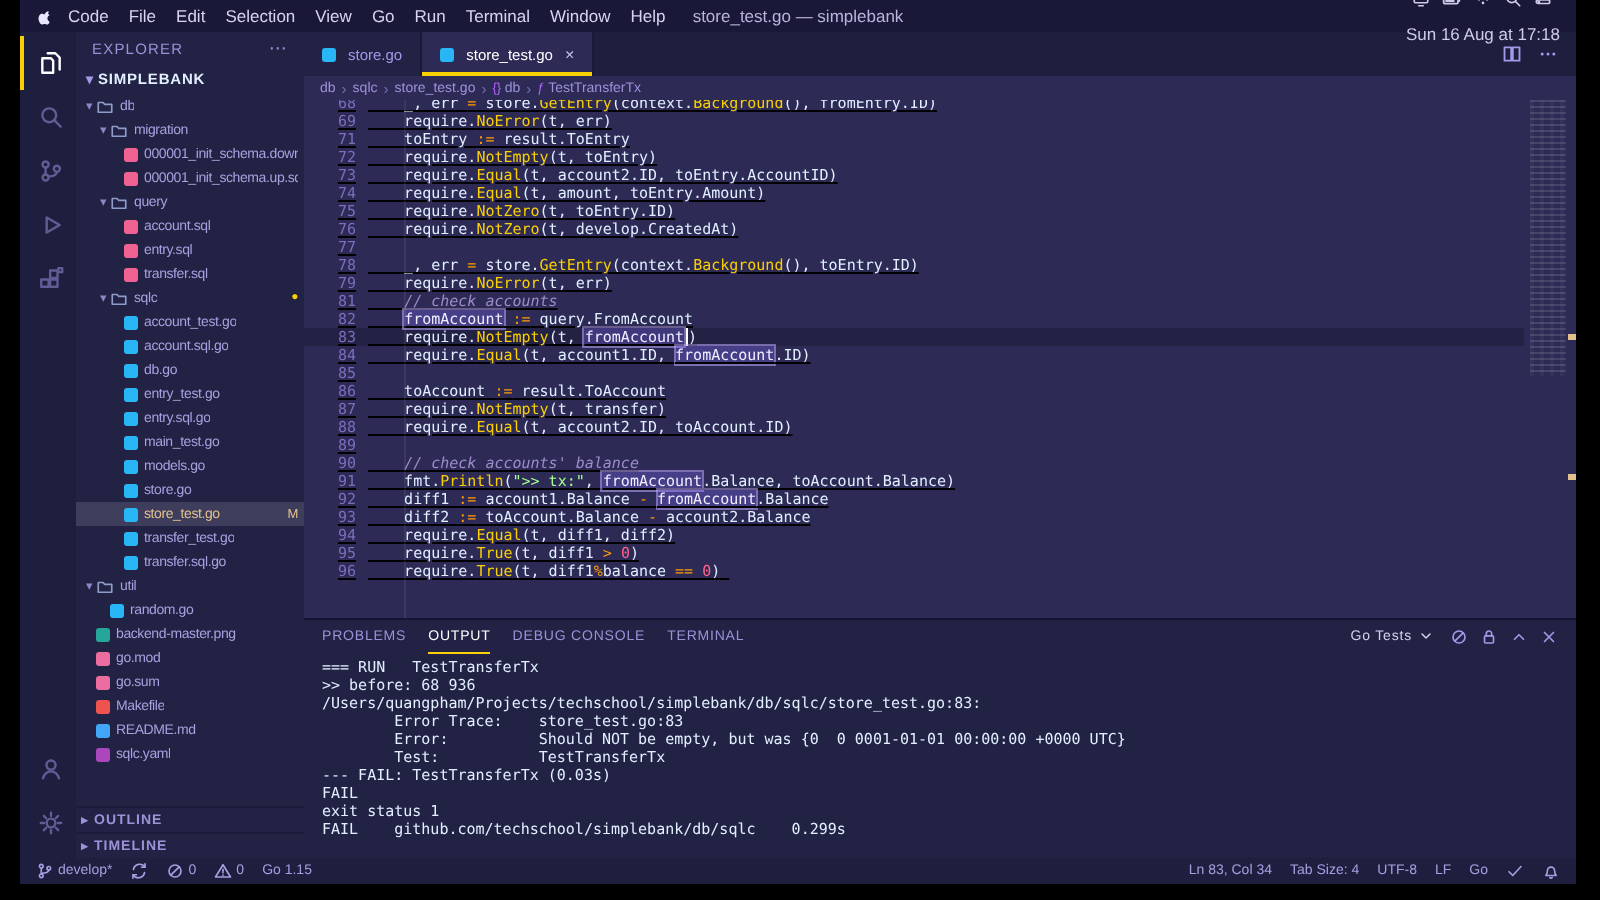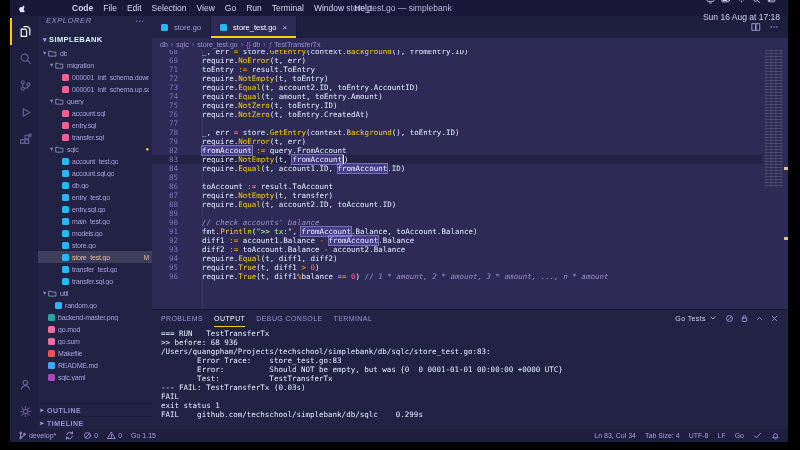--- a/index.html
+++ b/index.html
@@ -6,40 +6,40 @@
   body{width:800px;height:450px;background:#000;overflow:hidden;position:relative;
        font-family:"Liberation Sans",sans-serif;-webkit-font-smoothing:antialiased;}
   .screen{position:absolute;left:10px;top:0;width:778px;height:442px;background:#2d2b55;overflow:hidden;}
 
   
   .menubar{position:absolute;top:0;left:0;right:0;height:16px;background:#191838;display:flex;
            align-items:center;color:#d8d4f0;font-size:8.5px;padding:0 8px;z-index:9;}
   .menubar .apple{display:flex;align-items:center;margin-right:2px;color:#e8e6ff;}
   .menus{display:flex;align-items:center;}
   .menus .mi{padding:0 5px;white-space:nowrap;}
-  .menus .mi.app{font-weight:bold;margin-left:38px;}
+  .menus .mi.app{font-weight:normal;}
   .mb-title{position:absolute;left:50%;transform:translateX(-50%);color:#b9b4dd;white-space:nowrap;text-align:right;}
   .mb-right{margin-left:auto;display:flex;align-items:center;gap:7px;color:#cfcbe8;flex-direction:column;}
   .mb-icons{display:flex;align-items:center;gap:6px;}
   .mb-icons span{display:flex;align-items:center;}
 
   
   .activitybar{position:absolute;left:0;top:16px;width:28px;bottom:13px;background:#1e1e3f;
                display:flex;flex-direction:column;align-items:stretch;padding-top:2px;}
   .ab-group{display:flex;flex-direction:column;}
   .ab-group.bottom{margin-top:auto;padding-bottom:4px;}
   .ab-icon{height:27px;display:flex;align-items:center;justify-content:center;color:#a599e9;
            opacity:.5;border-left:2px solid transparent;cursor:pointer;}
   .ab-icon.active{opacity:1;color:#fff;border-left:2px solid #fad000;}
 
   
   .sidebar{position:absolute;left:28px;top:16px;width:114px;bottom:13px;background:#222244;
            color:#a599e9;overflow:hidden;}
-  .sb-title{height:16px;display:flex;align-items:flex-start;padding:0 8px;font-size:7.5px;
-            letter-spacing:.6px;color:#9c92d8;font-style:italic;}
+  .sb-title{height:16px;display:flex;align-items:center;padding:0 8px;font-size:7.5px;
+            letter-spacing:.6px;color:#9c92d8;}
   .sb-title .dots{margin-left:auto;font-size:9px;cursor:pointer;}
   .sb-section{height:15px;display:flex;align-items:center;font-weight:bold;color:#e1efff;
               padding:0 3px;font-size:7.5px;letter-spacing:.4px;}
   .sb-section .arrow{width:8px;font-size:7px;text-align:center;color:#a599e9;}
   .tree{position:absolute;top:31px;left:0;right:0;}
   .tr{height:12px;display:flex;align-items:center;white-space:nowrap;overflow:hidden;
       font-size:7px;letter-spacing:-.2px;color:#a8a0df;cursor:pointer;padding-right:3px;}
   .tr.selected{background:rgba(255,255,255,.13);color:#fff;}
   .tr .arrow{width:7px;flex:none;font-size:6.5px;text-align:center;color:#8d84c9;}
   .tr .noarrow{width:7px;flex:none;}
@@ -67,21 +67,21 @@
   .tab .x{margin-left:3px;font-size:8px;color:#c7c1ee;}
   .tab-actions{margin-left:auto;display:flex;align-items:center;gap:8px;padding:0 9px;color:#a599e9;}
   .tab-actions span{display:flex;align-items:center;cursor:pointer;}
   .breadcrumb{height:12px;display:flex;align-items:center;font-size:7px;color:#9c92d8;
               padding:0 8px;gap:3px;white-space:nowrap;}
   .bc-sep{opacity:.65;font-size:7.5px;}
   .bc-ic{color:#b362ff;font-size:6.5px;}
   .bc-item{cursor:pointer;}
   .code{position:absolute;top:34px;left:0;right:26px;bottom:0;overflow:hidden;
         font-family:"DejaVu Sans Mono",monospace;font-size:7.5px;line-height:9px;}
-  .code-inner{margin-top:-3px;}
+  .code-inner{margin-top:-3px;text-decoration:underline;}
   .line{display:flex;height:9px;white-space:pre;}
   .line.current{background:rgba(0,0,0,.2);}
   .ln{width:26px;flex:none;text-align:right;color:#7a6fbd;padding-right:6px;}
   .w{color:#e1efff;} .fn{color:#fad000;} .op{color:#ff9d00;} .cm{color:#9d8bca;font-style:italic;}
   .st{color:#a5ff90;} .nm{color:#ff628c;}
   .hl{color:#eef;background:rgba(130,110,255,.3);box-shadow:0 0 0 1px rgba(190,170,255,.55);}
   .cur{border-left:1px solid #fff;margin-left:1px;align-self:stretch;}
   .guide{position:absolute;left:50px;top:0;bottom:0;width:1px;background:rgba(255,255,255,.07);}
   .minimap{position:absolute;top:34px;right:5px;width:18px;height:138px;opacity:.75;cursor:pointer;
     background:
@@ -460,39 +460,40 @@
     <div class="code">
       <div class="guide"></div>
       <div class="code-inner">
           <div class="line"><span class="ln">68</span><span class="w">    _, err </span><span class="op">=</span><span class="w"> store.</span><span class="fn">GetEntry</span><span class="w">(context.</span><span class="fn">Background</span><span class="w">(), fromEntry.ID)</span></div>
           <div class="line"><span class="ln">69</span><span class="w">    require.</span><span class="fn">NoError</span><span class="w">(t, err)</span></div>
           <div class="line"><span class="ln">71</span><span class="w">    toEntry </span><span class="op">:=</span><span class="w"> result.ToEntry</span></div>
           <div class="line"><span class="ln">72</span><span class="w">    require.</span><span class="fn">NotEmpty</span><span class="w">(t, toEntry)</span></div>
           <div class="line"><span class="ln">73</span><span class="w">    require.</span><span class="fn">Equal</span><span class="w">(t, account2.ID, toEntry.AccountID)</span></div>
           <div class="line"><span class="ln">74</span><span class="w">    require.</span><span class="fn">Equal</span><span class="w">(t, amount, toEntry.Amount)</span></div>
           <div class="line"><span class="ln">75</span><span class="w">    require.</span><span class="fn">NotZero</span><span class="w">(t, toEntry.ID)</span></div>
-          <div class="line"><span class="ln">76</span><span class="w">    require.</span><span class="fn">NotZero</span><span class="w">(t, toEntry.CreatedAt)</span></div>
+          <div class="line"><span class="ln">76</span><span class="w">    require.</span><span class="fn">NotZero</span><span class="w">(t, develop.CreatedAt)</span></div>
           <div class="line"><span class="ln">77</span></div>
           <div class="line"><span class="ln">78</span><span class="w">    _, err </span><span class="op">=</span><span class="w"> store.</span><span class="fn">GetEntry</span><span class="w">(context.</span><span class="fn">Background</span><span class="w">(), toEntry.ID)</span></div>
           <div class="line"><span class="ln">79</span><span class="w">    require.</span><span class="fn">NoError</span><span class="w">(t, err)</span></div>
+          <div class="line"><span class="ln">81</span><span class="w">    </span><span class="cm">// check accounts</span></div>
           <div class="line"><span class="ln">82</span><span class="w">    </span><span class="hl">fromAccount</span><span class="w"> </span><span class="op">:=</span><span class="w"> query.FromAccount</span></div>
           <div class="line current"><span class="ln">83</span><span class="w">    require.</span><span class="fn">NotEmpty</span><span class="w">(t, </span><span class="hl">fromAccount</span><span class="cur"></span><span class="w">)</span></div>
           <div class="line"><span class="ln">84</span><span class="w">    require.</span><span class="fn">Equal</span><span class="w">(t, account1.ID, </span><span class="hl">fromAccount</span><span class="w">.ID)</span></div>
           <div class="line"><span class="ln">85</span></div>
           <div class="line"><span class="ln">86</span><span class="w">    toAccount </span><span class="op">:=</span><span class="w"> result.ToAccount</span></div>
           <div class="line"><span class="ln">87</span><span class="w">    require.</span><span class="fn">NotEmpty</span><span class="w">(t, transfer)</span></div>
           <div class="line"><span class="ln">88</span><span class="w">    require.</span><span class="fn">Equal</span><span class="w">(t, account2.ID, toAccount.ID)</span></div>
           <div class="line"><span class="ln">89</span></div>
           <div class="line"><span class="ln">90</span><span class="w">    </span><span class="cm">// check accounts' balance</span></div>
           <div class="line"><span class="ln">91</span><span class="w">    fmt.</span><span class="fn">Println</span><span class="w">(</span><span class="st">"&gt;&gt; tx:"</span><span class="w">, </span><span class="hl">fromAccount</span><span class="w">.Balance, toAccount.Balance)</span></div>
           <div class="line"><span class="ln">92</span><span class="w">    diff1 </span><span class="op">:=</span><span class="w"> account1.Balance </span><span class="op">-</span><span class="w"> </span><span class="hl">fromAccount</span><span class="w">.Balance</span></div>
           <div class="line"><span class="ln">93</span><span class="w">    diff2 </span><span class="op">:=</span><span class="w"> toAccount.Balance </span><span class="op">-</span><span class="w"> account2.Balance</span></div>
           <div class="line"><span class="ln">94</span><span class="w">    require.</span><span class="fn">Equal</span><span class="w">(t, diff1, diff2)</span></div>
           <div class="line"><span class="ln">95</span><span class="w">    require.</span><span class="fn">True</span><span class="w">(t, diff1 </span><span class="op">&gt;</span><span class="w"> </span><span class="nm">0</span><span class="w">)</span></div>
-          <div class="line"><span class="ln">96</span><span class="w">    require.</span><span class="fn">True</span><span class="w">(t, diff1</span><span class="op">%</span><span class="w">balance </span><span class="op">==</span><span class="w"> </span><span class="nm">0</span><span class="w">) </span><span class="cm">// 1 * amount, 2 * amount, 3 * amount, ..., n * amount</span></div>
+          <div class="line"><span class="ln">96</span><span class="w">    require.</span><span class="fn">True</span><span class="w">(t, diff1</span><span class="op">%</span><span class="w">balance </span><span class="op">==</span><span class="w"> </span><span class="nm">0</span><span class="w">) </span></div>
         </div>
     </div>
     <div class="minimap"></div>
     <div class="ruler">
         <i class="m1"></i>
         <i class="m2"></i>
       </div>
   </div>
 
   <div class="panel">

